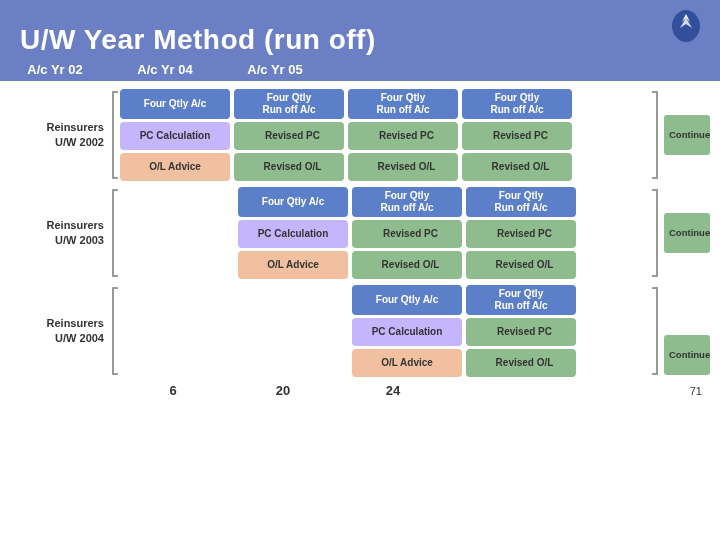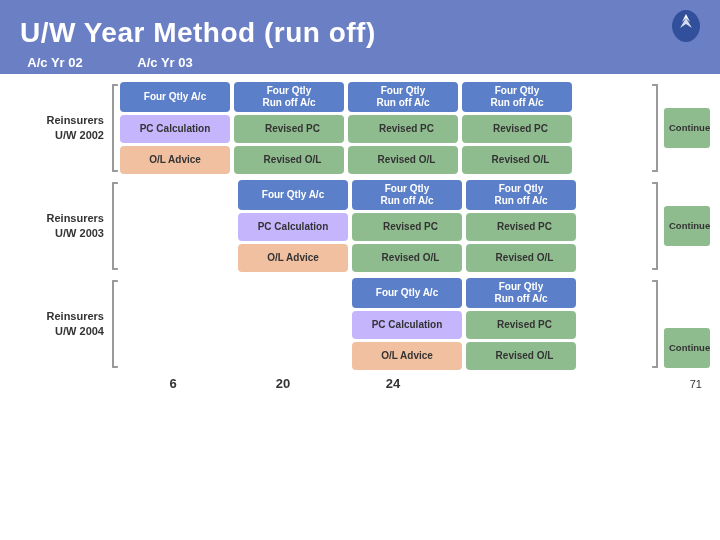--- a/index.html
+++ b/index.html
@@ -14,21 +14,21 @@
     .page {
       width: 720px;
       height: 540px;
       position: relative;
       background: #fff;
     }
 
     
     .header {
       background: #6b7fc4;
-      padding: 17px 20px 6px 20px;
+      padding: 24px 20px 6px 20px;
       position: relative;
     }
     .header-title {
       font-size: 28px;
       font-weight: bold;
       color: #fff;
       letter-spacing: 0.5px;
     }
     .header-logo {
       position: absolute;
@@ -100,21 +100,22 @@
       <svg width="36" height="36" viewBox="0 0 36 36">
         <path d="M18 2 C10 2 4 10 4 18 C4 26 10 34 18 34 C26 34 32 26 32 18 C32 10 26 2 18 2 Z" fill="#1a3a8a" opacity="0.7"></path>
         <path d="M18 6 L22 14 L18 10 L14 14 Z" fill="#fff"></path>
         <path d="M18 10 L24 20 L18 16 L12 20 Z" fill="#fff" opacity="0.8"></path>
       </svg>
     </div>
   </div>
 
   <div style="display:flex; background:#6b7fc4; padding-bottom:4px;">
     <div class="year-col-header" style="color:#fff; font-weight:bold; font-size:13px;">A/c Yr 02</div>
-    <div class="year-col-header" style="color:#fff; font-weight:bold; font-size:13px;">A/c Yr 03</div>
+    <div class="year-col-header" style="color:#fff; font-weight:bold; font-size:13px;">A/c Yr 04</div>
+    <div class="year-col-header" style="color:#fff; font-weight:bold; font-size:13px;">A/c Yr 05</div>
   </div>
 
   <div style="position:relative; padding: 8px 10px 0 10px;">
 
     <div style="position:relative; margin-bottom:6px; display:flex; align-items:stretch;">
 
       <div style="width:100px; padding-right:6px; display:flex; align-items:center; justify-content:flex-end;">
         <div style="font-size:11px; font-weight:bold; color:#333; text-align:right; line-height:1.4;">Reinsurers<br>U/W 2002</div>
       </div>
 

